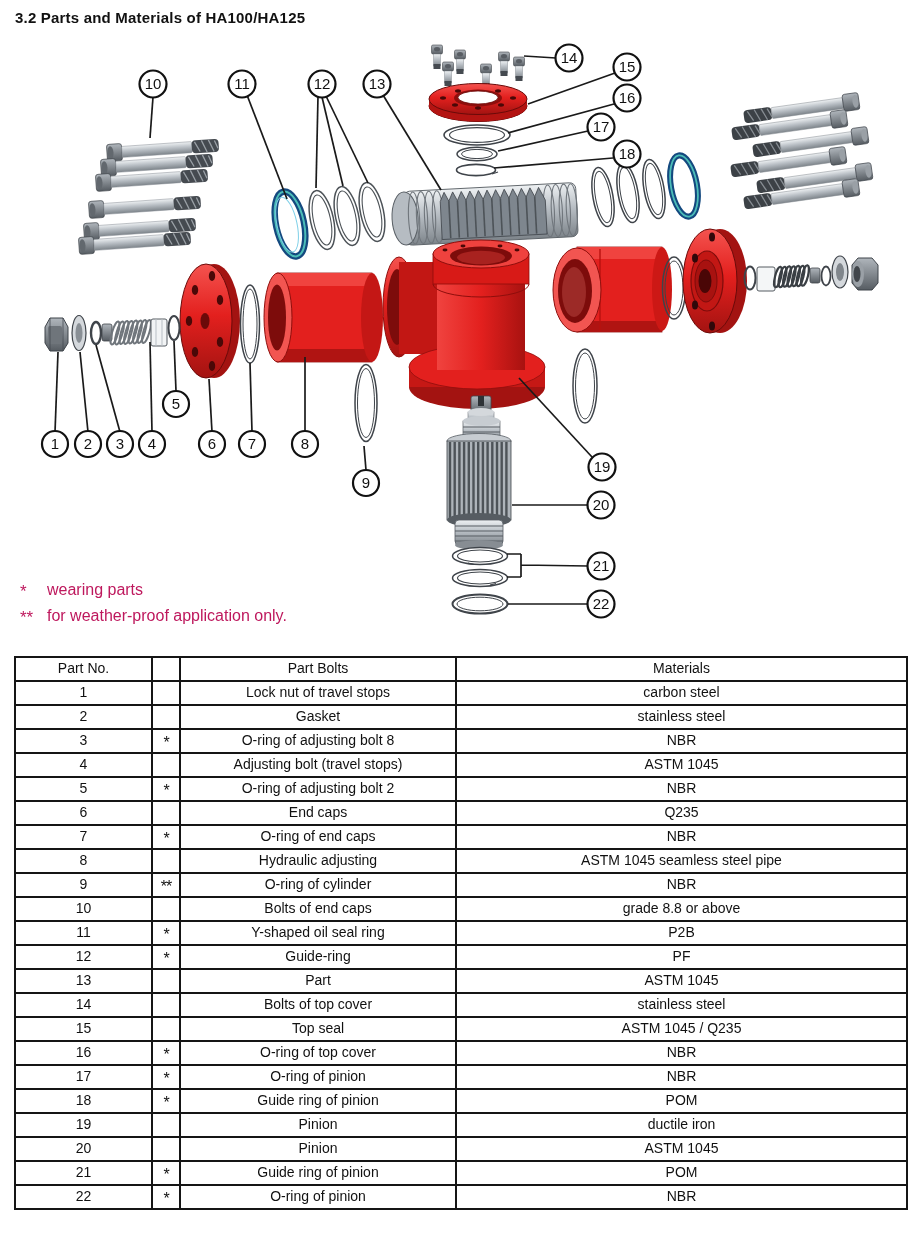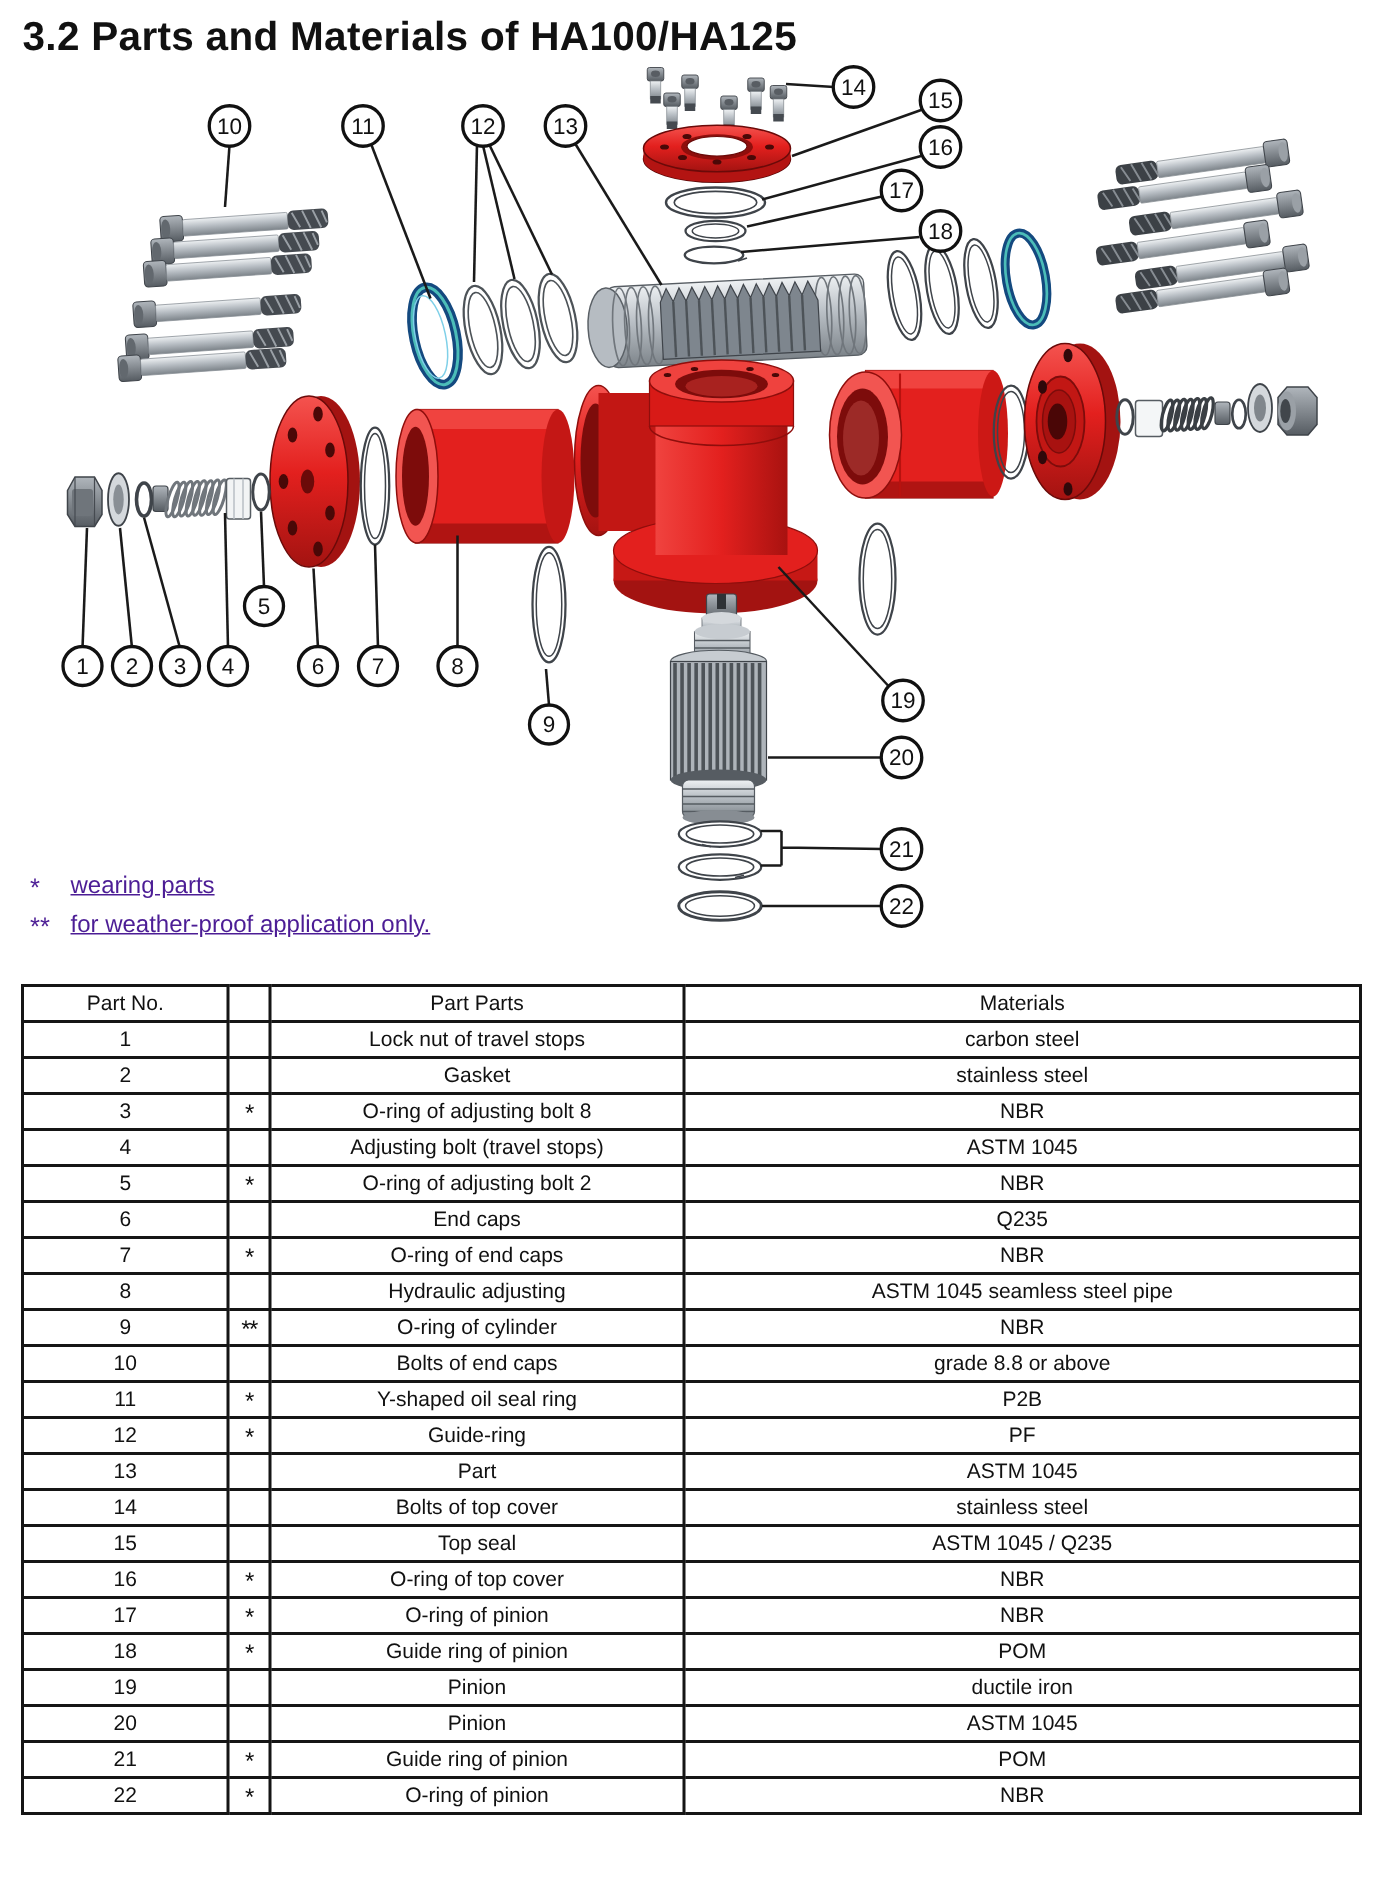--- a/index.html
+++ b/index.html
@@ -1,19 +1,19 @@
 <!DOCTYPE html>
 <html><head>
 <meta charset="utf-8">
 <style>
   html,body{margin:0;padding:0;background:#fff;}
   body{width:920px;height:1255px;position:relative;font-family:"Liberation Sans","DejaVu Sans",sans-serif;color:#111;overflow:hidden;}
-  .page-title{position:absolute;left:15px;top:9px;font-size:27px;font-weight:bold;letter-spacing:.2px;margin:0;}
+  .page-title{position:absolute;left:15px;top:9px;font-size:15px;font-weight:bold;letter-spacing:.2px;margin:0;}
   #diagram{position:absolute;left:0;top:0;}
-  .note{position:absolute;left:20px;font-size:16px;color:#4c1d95;white-space:nowrap;text-decoration:underline;}
+  .note{position:absolute;left:20px;font-size:16px;color:#be185d;white-space:nowrap;}
   .note-sym{display:inline-block;width:27px;font-size:17px;transform:translateY(2px);}
   #note-1{top:580px;}
   #note-2{top:606px;}
   table.parts{position:absolute;left:14px;top:656px;width:892px;border-collapse:collapse;table-layout:fixed;}
   table.parts th,table.parts td{border:2px solid #151515;font-size:14px;font-weight:400;text-align:center;height:22px;padding:0 4px;line-height:1.1;}
   .mark-sym{display:inline-block;font-size:16px;transform:translateY(2px);letter-spacing:-1px;}
   svg text.callout-num{font-size:15px;fill:#111;text-anchor:middle;font-family:"Liberation Sans","DejaVu Sans",sans-serif;}
 </style>
 </head>
 <body>
@@ -504,21 +504,21 @@
   <colgroup>
       <col style="width:137px">
       <col style="width:28px">
       <col style="width:276px">
       <col style="width:451px">
     </colgroup>
   <thead>
     <tr>
       <th>Part No.</th>
       <th></th>
-      <th>Part Parts</th>
+      <th>Part Bolts</th>
       <th>Materials</th>
     </tr>
   </thead>
   <tbody>
     <tr>
         <td>1</td>
         <td><span class="mark-sym"></span></td>
         <td>Lock nut of travel stops</td>
         <td>carbon steel</td>
       </tr>

